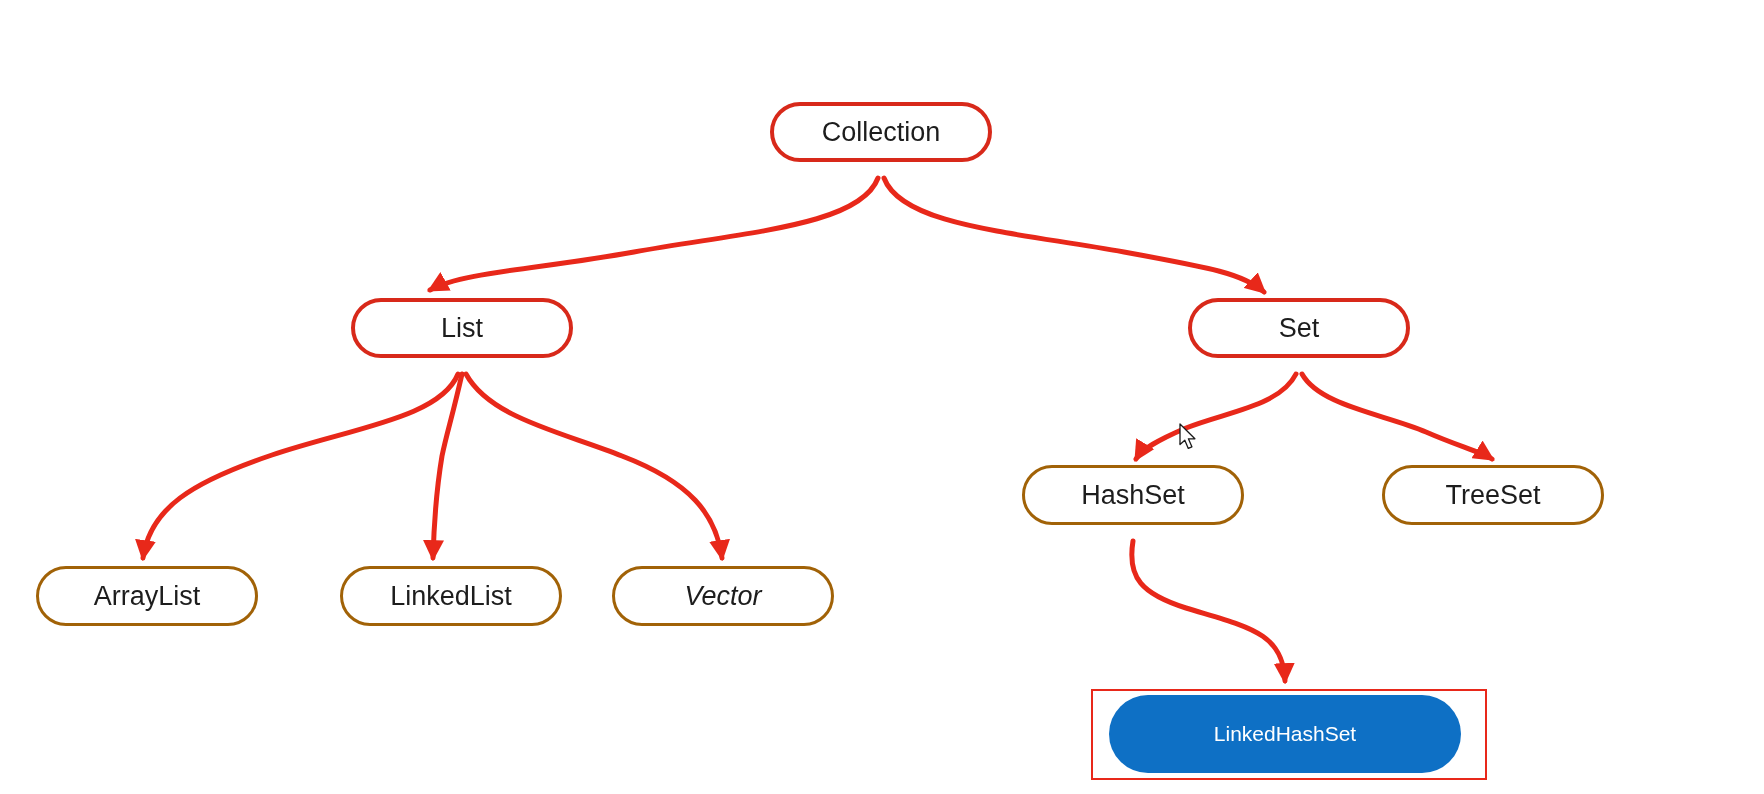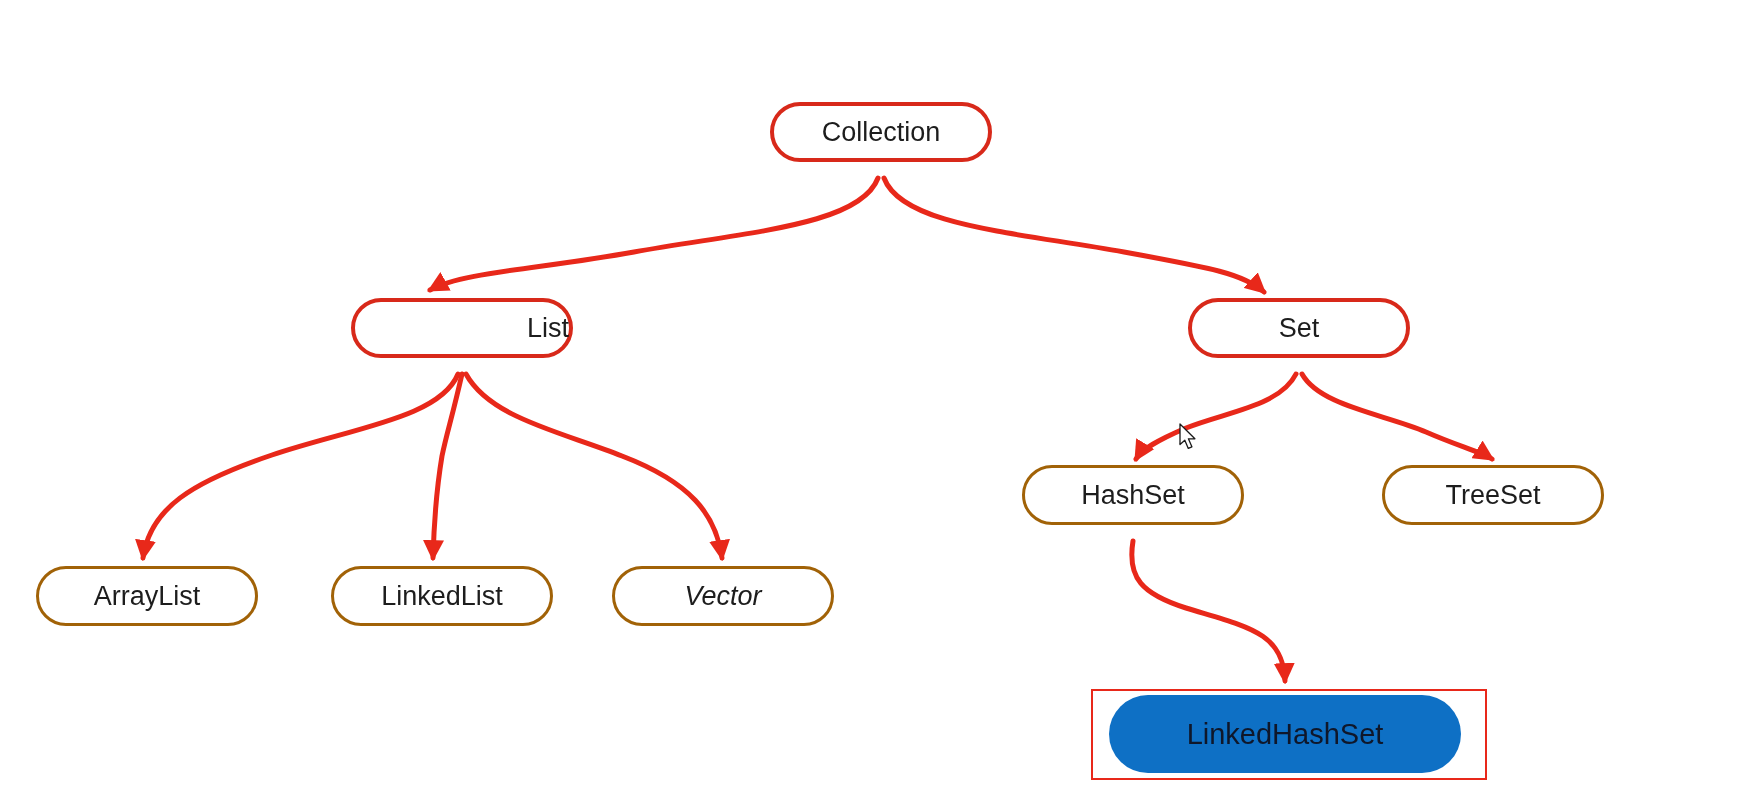--- a/index.html
+++ b/index.html
@@ -35,46 +35,46 @@
     color: #1d1d1d;
     box-sizing: border-box;
   }
   .node.red-outline  { border: 4px solid #d8291a; }
   .node.blue-outline { border: 3px solid #a16207; }
   .node.blue-filled {
     width: 352px;
     height: 78px;
     background: #0e70c5;
     border: none;
-    color: #0f172a;
-    font-size: 29px;
+    color: #ffffff;
+    font-size: 21px;
   }
   .selection-rect {
     position: absolute;
     left: 1091px;
     top: 689px;
     width: 396px;
     height: 91px;
     border: 2px solid #e8281a;
     box-sizing: border-box;
     background: transparent;
   }
   .cursor-layer {
     position: absolute;
     left: 0; top: 0;
     width: 1764px;
     height: 794px;
     pointer-events: none;
   }
   
   #node-collection    { left: 770px;  top: 102px; }
-  #node-list          { left: 351px;  top: 298px; justify-content: flex-end; }
+  #node-list          { left: 351px;  top: 298px; }
   #node-set           { left: 1188px; top: 298px; }
   #node-arraylist     { left: 36px;   top: 566px; align-items: center; }
-  #node-linkedlist    { left: 331px;  top: 566px; }
+  #node-linkedlist    { left: 340px;  top: 566px; }
   #node-vector        { left: 612px;  top: 566px; font-style: italic; }
   #node-hashset       { left: 1022px; top: 465px; }
   #node-treeset       { left: 1382px; top: 465px; }
   #node-linkedhashset { left: 1109px; top: 695px; }
 </style>
 </head>
 <body>
 
 <div class="canvas">
 

